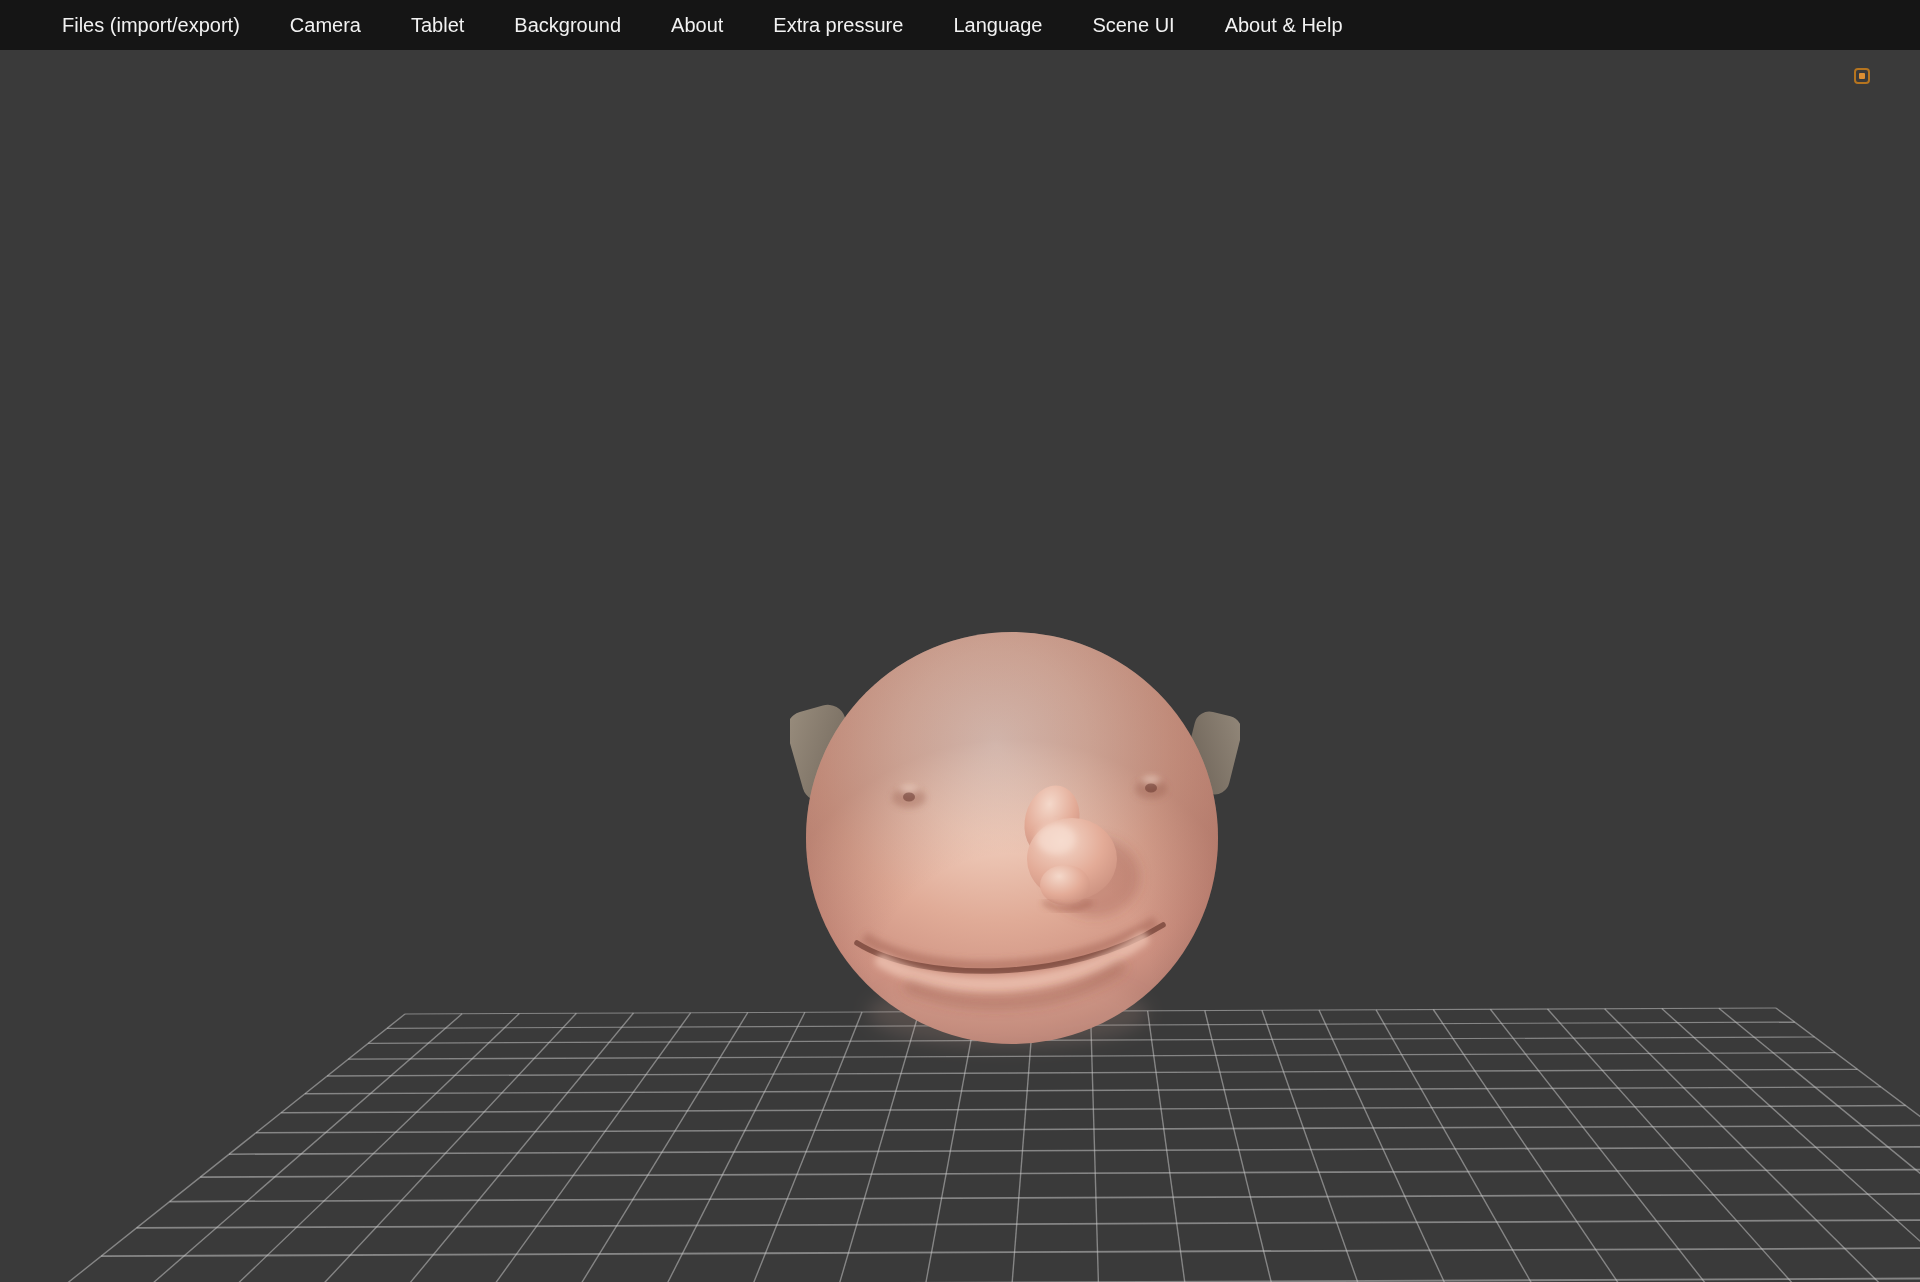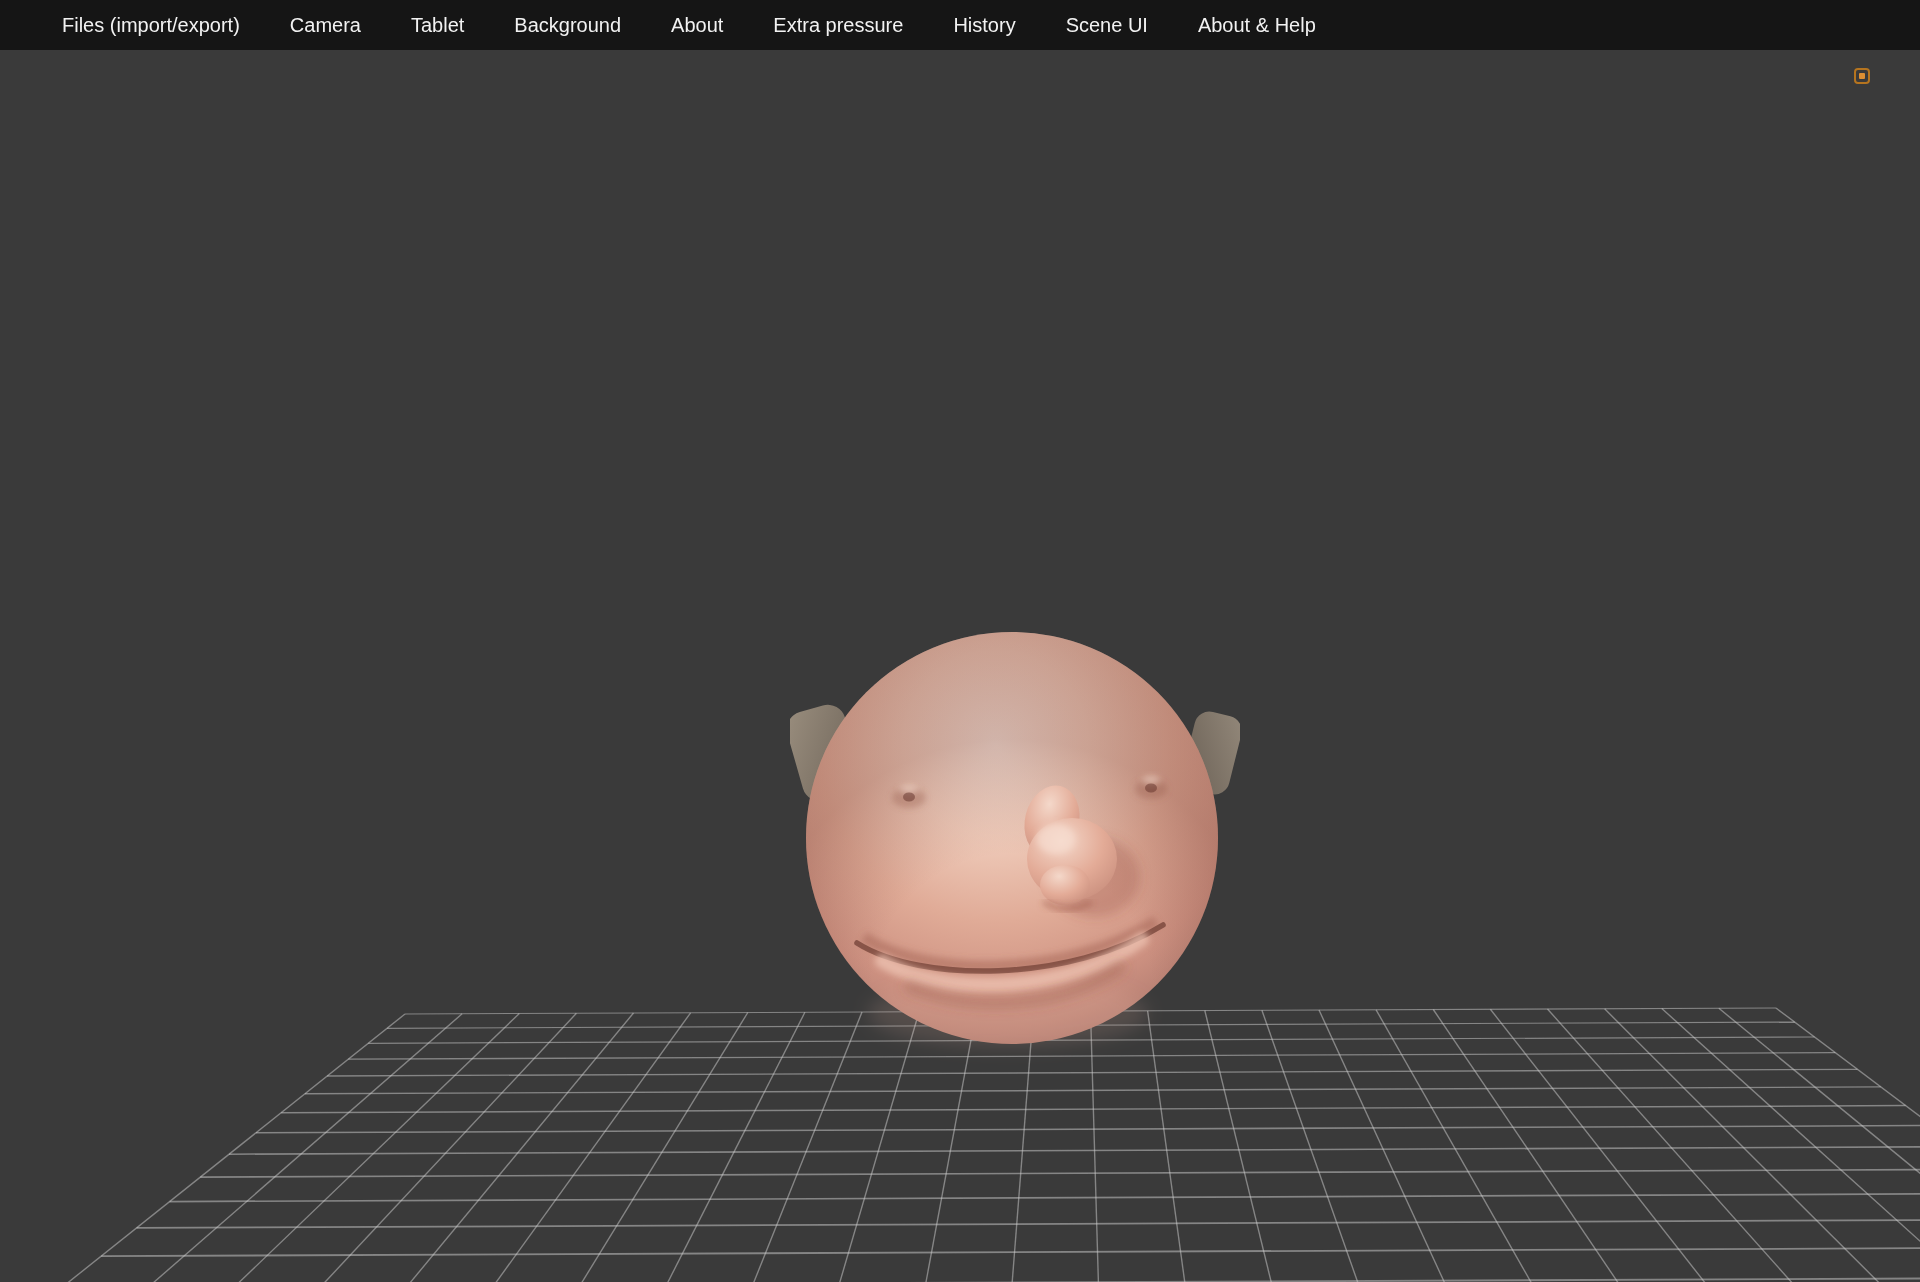--- a/index.html
+++ b/index.html
@@ -92,21 +92,21 @@
 
 <div class="app">
 
   <nav class="menubar">
     <div class="menu-item">Files (import/export)</div>
     <div class="menu-item">Camera</div>
     <div class="menu-item">Tablet</div>
     <div class="menu-item">Background</div>
     <div class="menu-item">About</div>
     <div class="menu-item">Extra pressure</div>
-    <div class="menu-item">History</div>
+    <div class="menu-item">Language</div>
     <div class="menu-item">Scene UI</div>
     <div class="menu-item">About &amp; Help</div>
   </nav>
 
   <div class="viewport">
 
     <svg id="grid-svg" xmlns="http://www.w3.org/2000/svg">
         <line x1="405.0" y1="964.0" x2="-97.5" y2="1364.5" stroke-width="1.4"></line>
         <line x1="462.1" y1="963.8" x2="2.5" y2="1364.1" stroke-width="1.4"></line>
         <line x1="519.3" y1="963.5" x2="102.4" y2="1363.6" stroke-width="1.4"></line>

